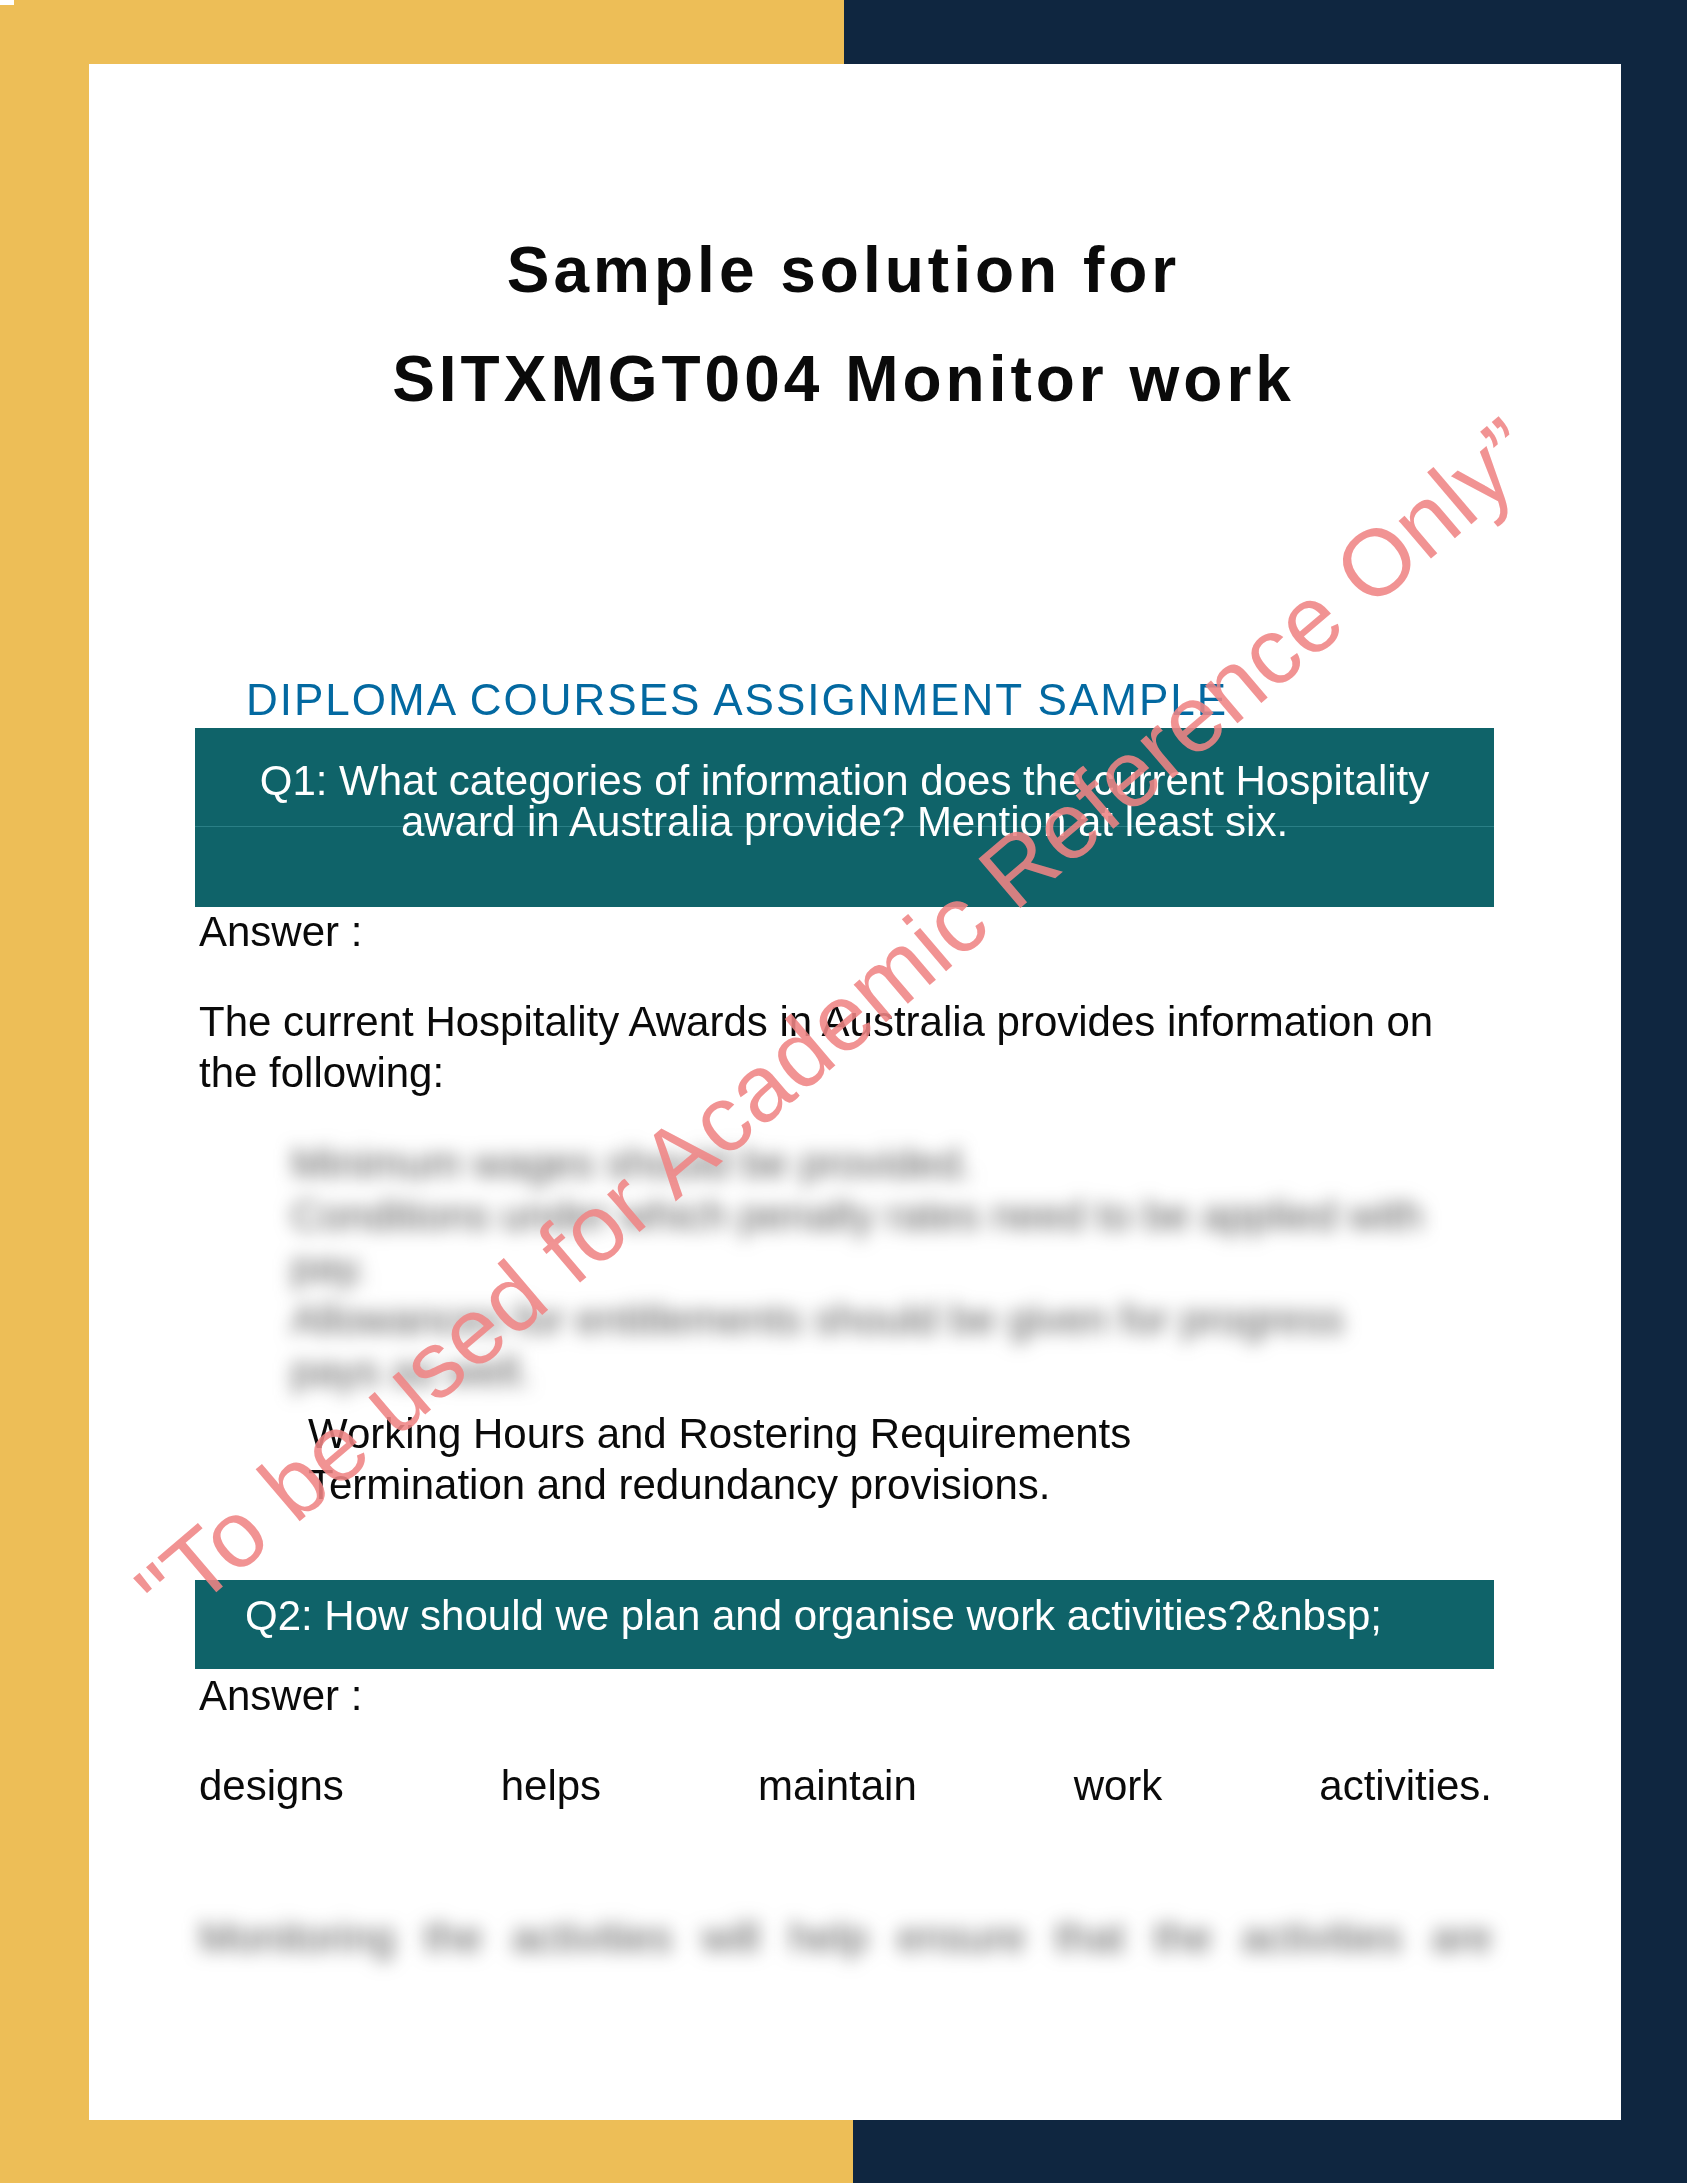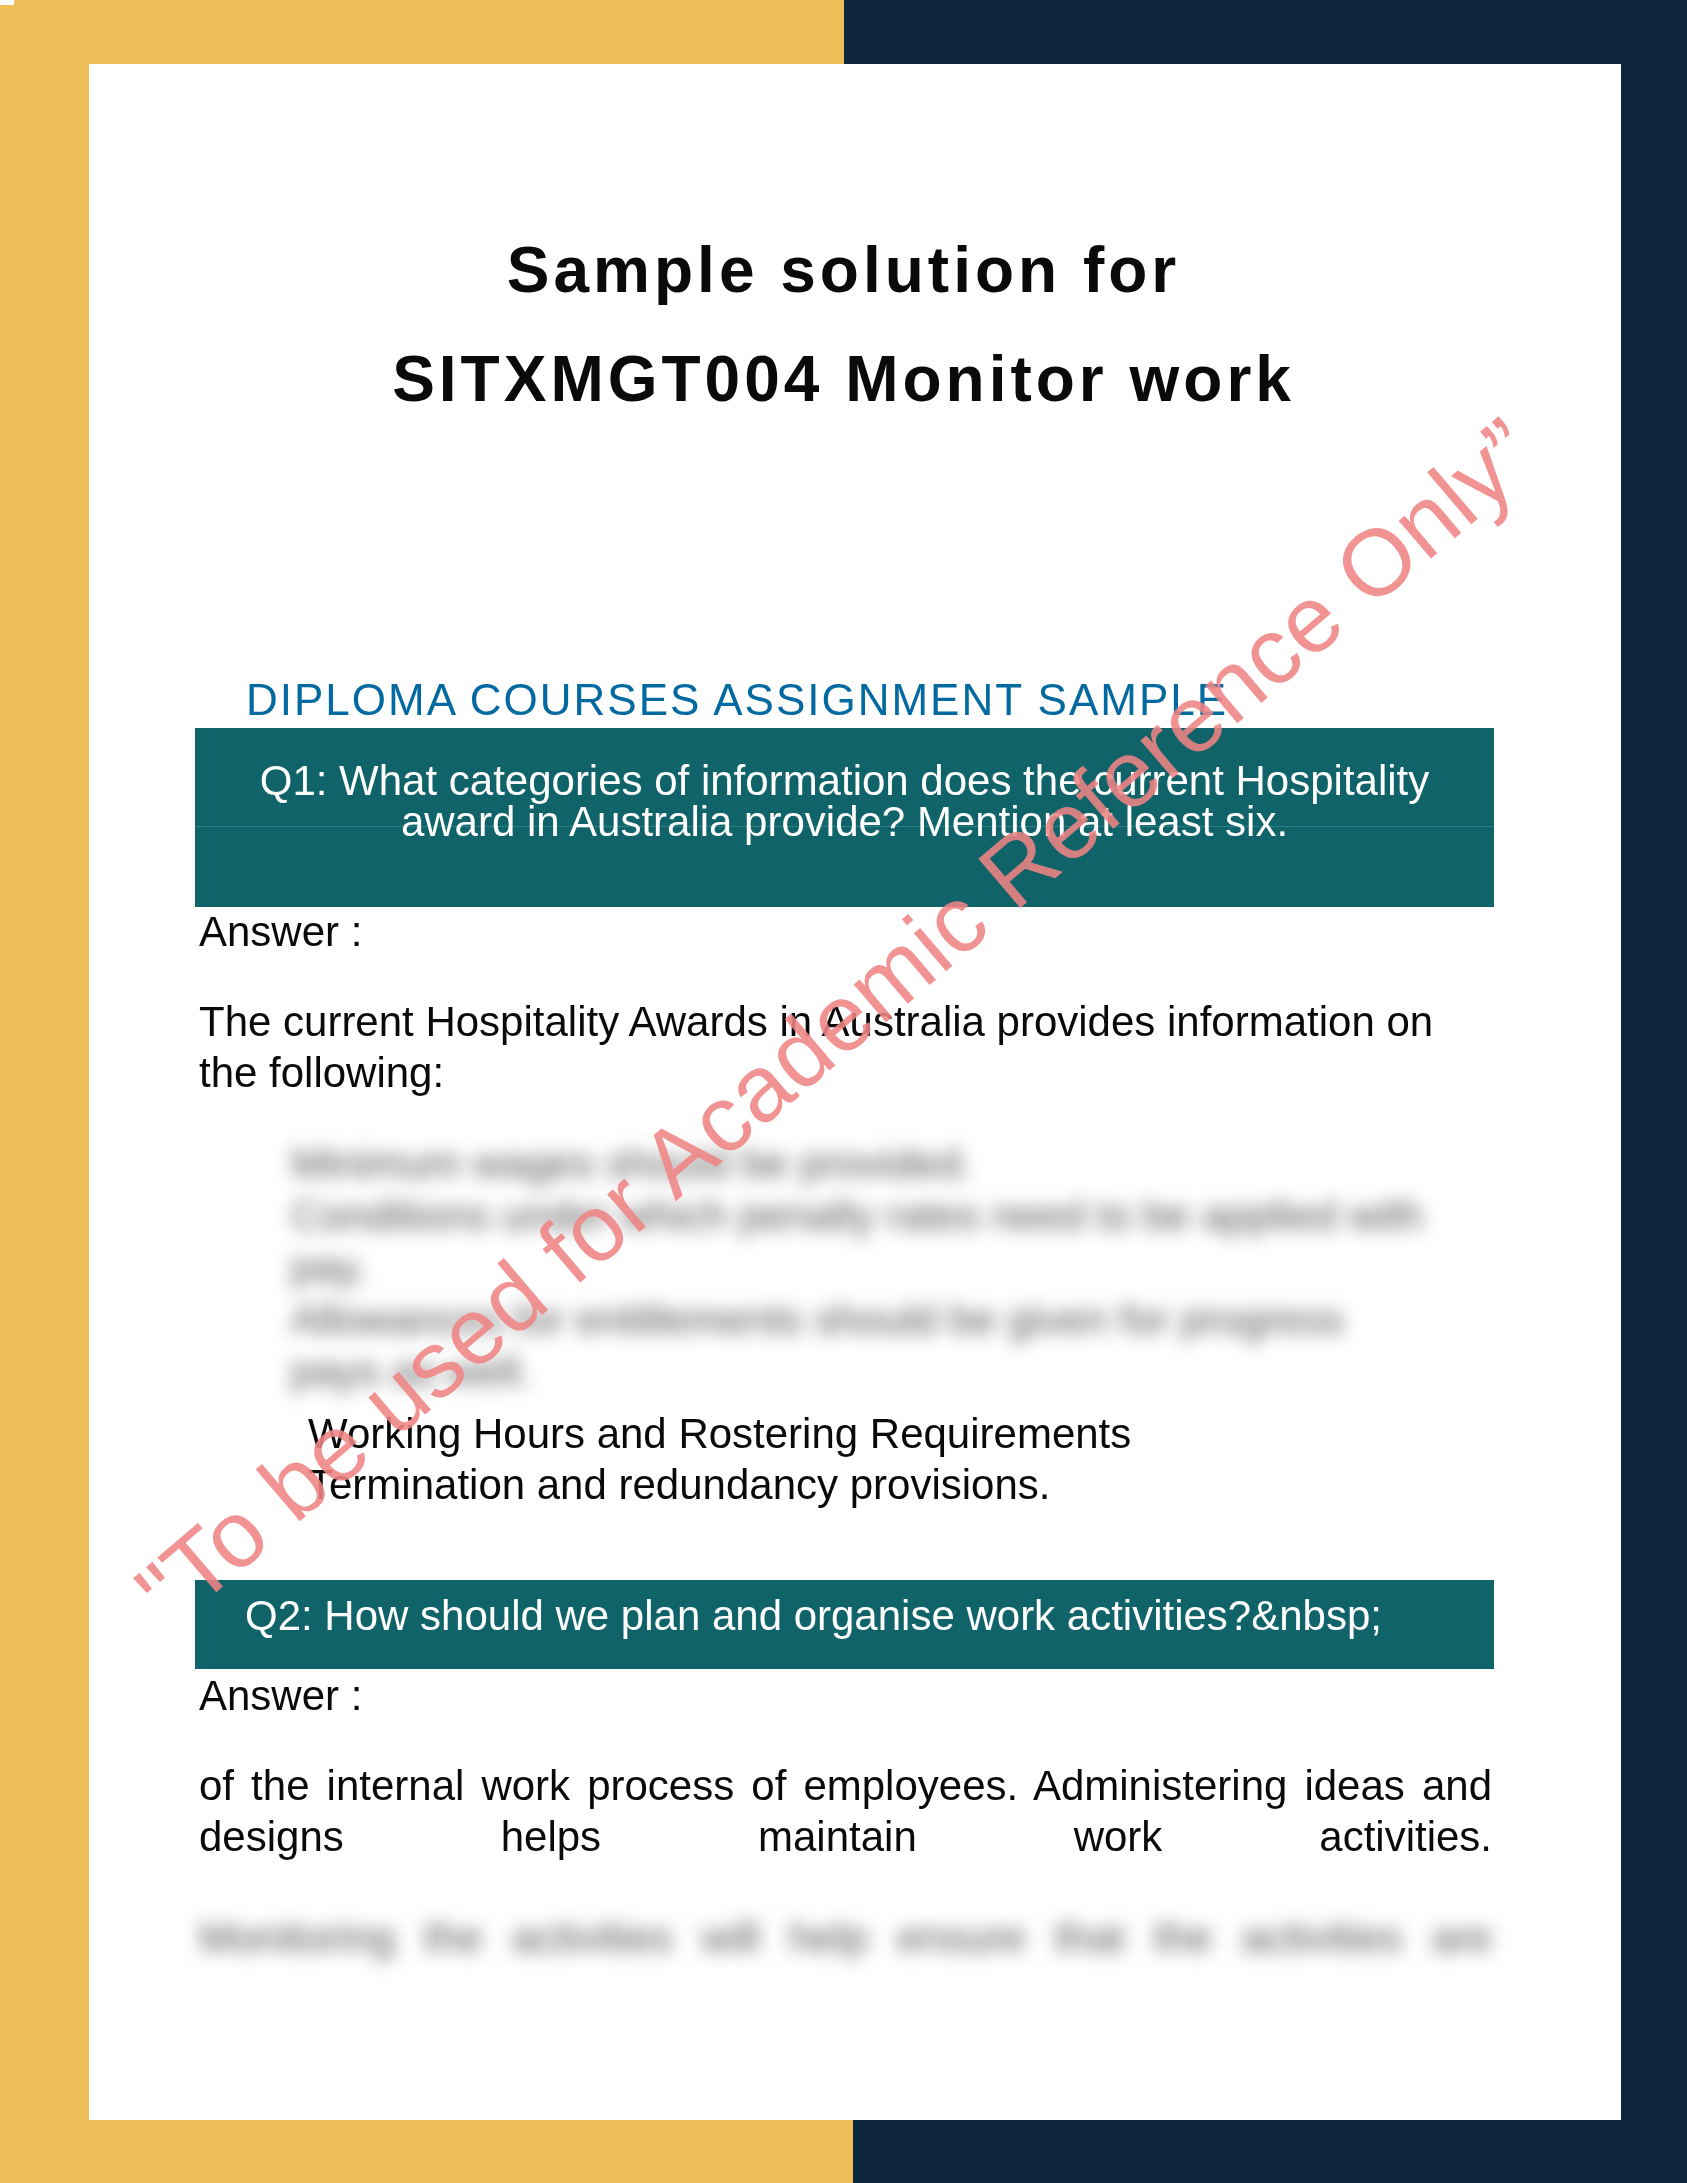--- a/index.html
+++ b/index.html
@@ -170,21 +170,20 @@
   <li>Termination and redundancy provisions.</li>
 </ul>
 
 <div class="qbox q2box">
   <div class="row">Q2: How should we plan and organise work activities?&amp;nbsp;</div>
 </div>
 
 <div class="body-text" style="top:1670px;">Answer :</div>
 
 <div class="body-text" style="top:1760px;">
-  <div style="text-align:justify; text-align-last:justify;">of the internal work process of employees. Administering ideas and</div>
   <div style="text-align:justify; text-align-last:justify;">designs helps maintain work activities.</div>
 </div>
 
 <div class="blur-block" style="left:199px; top:1912px; width:1293px; text-align:justify; text-align-last:justify;">
   <div>Monitoring the activities will help ensure that the activities are</div>
 </div>
 
 <div class="watermark">"To be used for Academic Reference Only”</div>
 
 

